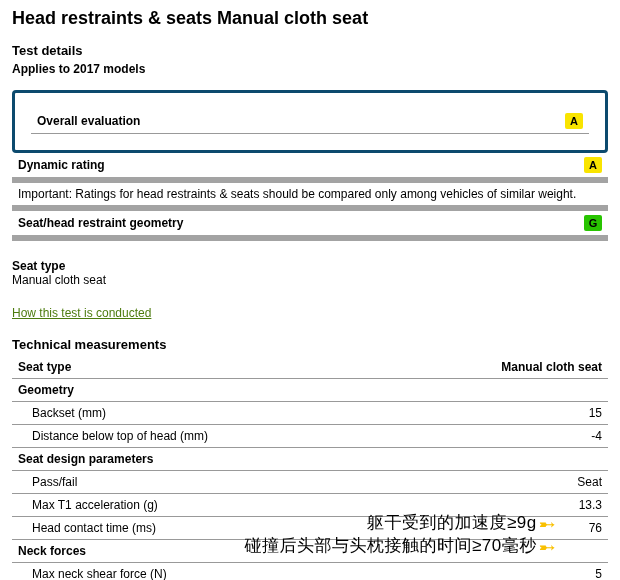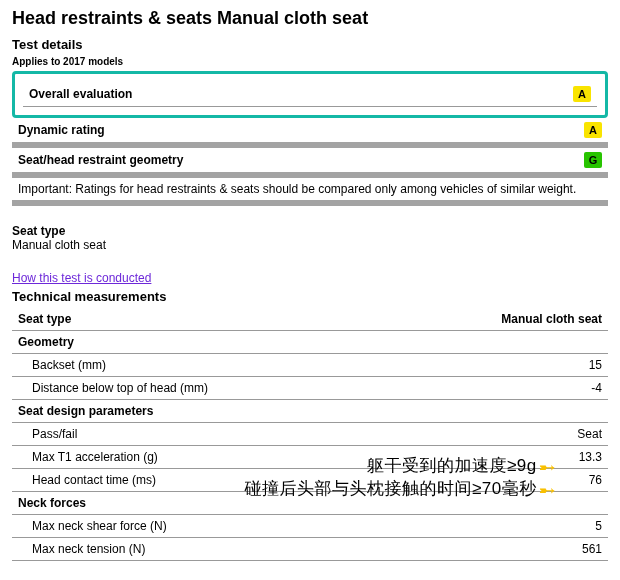--- a/index.html
+++ b/index.html
@@ -1,44 +1,44 @@
 <!DOCTYPE html>
 <html><head>
 <meta charset="utf-8">
 <style>
   * { margin: 0; padding: 0; box-sizing: border-box; }
   body { font-family: Arial, Helvetica, sans-serif; width: 620px; background: #fff; color: #000; font-size: 13px; }
   .main { padding: 8px 12px 0 12px; }
-  h1 { font-size: 18px; font-weight: bold; margin-bottom: 8px; }
+  h1 { font-size: 18px; font-weight: bold; margin-bottom: 14px; }
   h2 { font-size: 13px; font-weight: bold; margin-bottom: 4px; }
-  .applies { font-size: 10px; font-weight: bold; margin-bottom: 4px; }
+  .applies { font-size: 12px; font-weight: bold; margin-bottom: 14px; }
   table { width: 100%; border-collapse: collapse; }
-  .eval-wrap { border: 3px solid #14b8a6; border-radius: 4px; padding: 8px; margin-bottom: 0; }
+  .eval-wrap { border: 3px solid #0c4a6e; border-radius: 4px; padding: 16px; margin-bottom: 0; }
   .eval-wrap tr { border-bottom: 1px solid #999; }
   .eval-wrap td { padding: 4px 6px; font-size: 12px; }
   .sub-rows tr { border-bottom: 6px solid #a3a3a3; }
   .sub-rows td { padding: 4px 6px; font-size: 12px; }
   .label-bold { font-weight: bold; }
   .badge { display: inline-block; width: 18px; height: 16px; text-align: center; font-weight: bold; font-size: 11px; line-height: 16px; border-radius: 2px; }
   .badge-a { background: #f9e400; color: #000; }
   .badge-g { background: #28c400; color: #000; }
   .important { font-size: 11px; padding: 4px 6px 6px 6px; }
   .seat-block { margin: 18px 0 18px 0; }
   .seat-block .lbl { font-weight: bold; font-size: 12px; }
   .seat-block .val { font-size: 12px; }
-  .link { color: #6d28d9; text-decoration: underline; font-size: 12px; display: inline-block; margin-bottom: 4px; }
+  .link { color: #4d7c0f; text-decoration: underline; font-size: 12px; display: inline-block; margin-bottom: 17px; }
   .tech { width: 100%; }
   .tech tr { border-bottom: 1px solid #999; }
   .tech th, .tech td { padding: 4px 6px; font-size: 12px; }
   .tech th { font-weight: bold; text-align: left; }
   .tech .section-row td { font-weight: bold; }
   .tech .indent { padding-left: 20px; }
   .tech .val-col { text-align: right; width: 120px; }
   .annotation-row { position: relative; }
-  .annotation { position: absolute; right: 52px; top: 8px; font-size: 17px; color: #000; white-space: nowrap; font-weight: normal; letter-spacing: 0.5px; }
+  .annotation { position: absolute; right: 52px; top: 17px; font-size: 17px; color: #000; white-space: nowrap; font-weight: normal; letter-spacing: 0.5px; }
   .arrow { display: inline-block; color: #f9c000; font-size: 20px; vertical-align: middle; margin-left: 2px; }
 </style>
 </head>
 <body>
 
 <div class="main">
   <h1>Head restraints &amp; seats Manual cloth seat</h1>
   <h2>Test details</h2>
   <div class="applies">Applies to 2017 models</div>
 
@@ -53,25 +53,25 @@
       </table>
   </div>
 
   <table class="sub-rows">
     <tbody>
         <tr>
       <td class="label-bold">Dynamic rating</td>
       <td style="text-align:right;"><span class="badge badge-a">A</span></td>
     </tr>
     <tr>
+      <td colspan="2" class="important">Important: Ratings for head restraints &amp; seats should be compared only among vehicles of similar weight.</td>
+    </tr>
+    <tr>
       <td class="label-bold">Seat/head restraint geometry</td>
       <td style="text-align:right;"><span class="badge badge-g">G</span></td>
-    </tr>
-    <tr>
-      <td colspan="2" class="important">Important: Ratings for head restraints &amp; seats should be compared only among vehicles of similar weight.</td>
     </tr>
   </tbody>
     </table>
 
   <div class="seat-block">
     <div class="lbl">Seat type</div>
     <div class="val">Manual cloth seat</div>
   </div>
 
   <a href="#" class="link">How this test is conducted</a>

